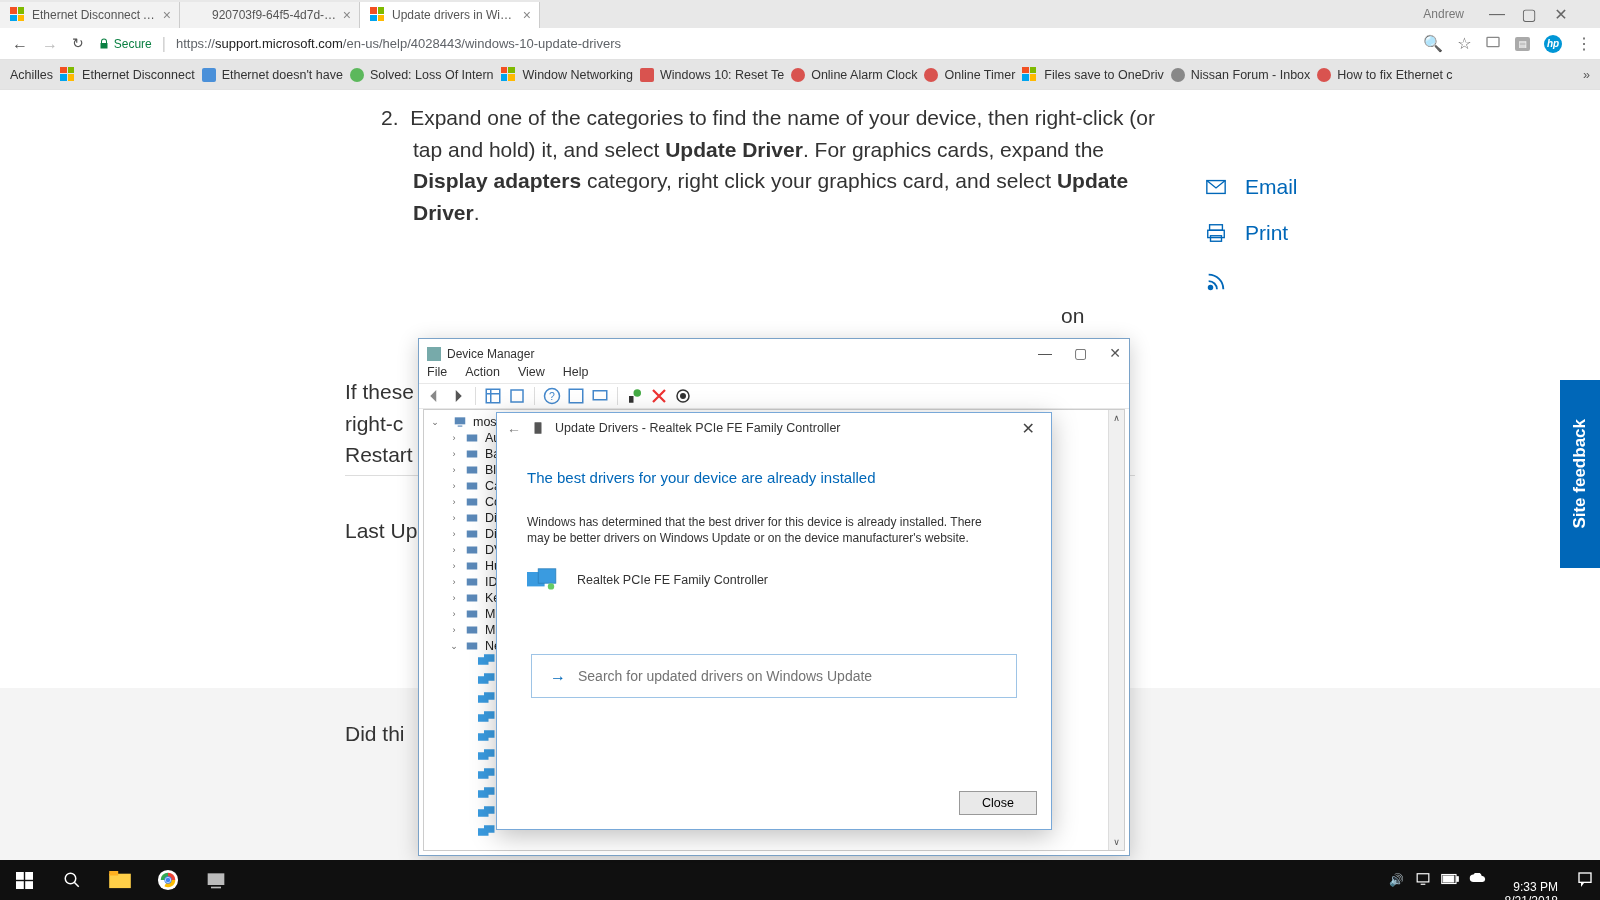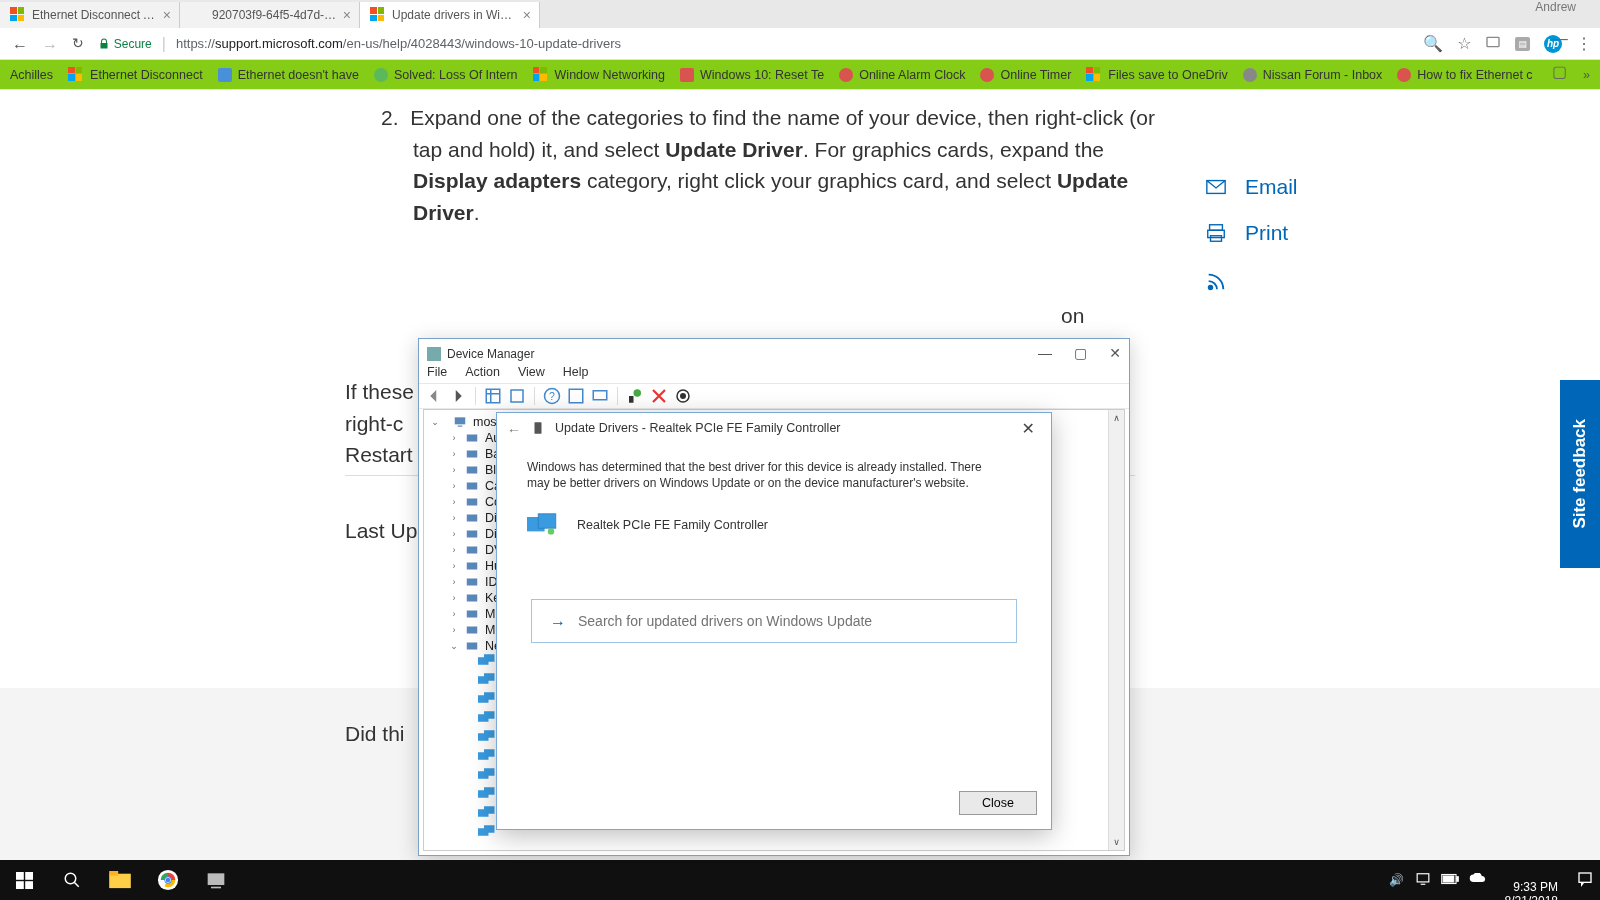--- a/index.html
+++ b/index.html
@@ -5,35 +5,35 @@
 * { box-sizing: border-box; margin: 0; padding: 0; font-family: "Segoe UI", Arial, sans-serif; }
 body { width: 1600px; height: 900px; overflow: hidden; background: #fff; position: relative; }
 
 
 .chrome-tabs { height: 28px; background: #e8e8e8; display: flex; align-items: flex-end; position: relative; }
 .chrome-tab { display: flex; align-items: center; height: 26px; padding: 0 8px 0 10px; font-size: 12px; border-right: 1px solid #ccc; background: #f2f2f2; max-width: 180px; min-width: 170px; color: #555; cursor: default; gap: 6px;}
 .chrome-tab.active { background: #fff; }
 .chrome-tab .fav { width: 16px; height: 16px; flex-shrink: 0; display:inline-block; }
 .chrome-tab .tabx { margin-left: auto; font-size: 14px; color: #888; }
 .chrome-tab .txt { white-space: nowrap; overflow: hidden; text-overflow: ellipsis; }
-.chrome-ctrl { position: absolute; right: 0; top: 0; display: flex; align-items: center; height: 28px; gap: 18px; padding: 0 16px; color: #666; flex-direction: column; }
+.chrome-ctrl { position: absolute; right: 16px; top: 0; display: flex; align-items: center; height: 28px; gap: 18px; padding: 0 16px; color: #666; }
 .chrome-ctrl .user { font-size: 12px; color: #777; margin-right: 8px;}
 .chrome-ctrl .wbtn { width: 14px; height: 14px; display: inline-flex; align-items: center; justify-content: center; }
 
 .chrome-addr { height: 32px; background: #fff; border-bottom: 1px solid #e1e1e1; display: flex; align-items: center; padding: 0 8px; gap: 10px; }
 .nav-arrows { display: flex; gap: 14px; padding: 0 4px; color: #555; }
 .arrow { font-size: 16px; color: #555;}
 .arrow.dis { color: #bbb;}
 .reload { font-size: 14px; color: #555;}
 .lock { color: #0b8043; font-size: 12px; display: flex; align-items: center; gap: 4px;}
 .url-text { font-size: 13px; color: #222; }
 .url-text .gray { color: #5f6368; }
 .addr-right { margin-left: auto; display: flex; gap: 14px; color: #666; align-items: center; }
 
-.bookmarks { height: 30px; background: #84cc16; border-bottom: 1px solid #e1e1e1; display: flex; align-items: center; padding: 0 10px; font-size: 12.5px; color: #333; gap: 15px; overflow: hidden;}
+.bookmarks { height: 30px; background: #e5e5e5; border-bottom: 1px solid #e1e1e1; display: flex; align-items: center; padding: 0 10px; font-size: 12.5px; color: #333; gap: 7px; overflow: hidden;}
 .bookmark { display: flex; align-items: center; gap: 6px; white-space: nowrap; }
 .bookmark .bfav { width: 16px; height: 16px; }
 .bm-more { margin-left: auto; color: #555; }
 
 
 .page { position: absolute; top: 90px; left: 0; right: 0; bottom: 40px; background: #fff; }
 .content-strip { position: absolute; left: 0; right: 0; top: 0; height: 598px; background: #fff; }
 .gray-strip { position: absolute; left: 0; right: 0; top: 598px; bottom: 0; background: #f4f4f4; }
 .article { position: absolute; left: 345px; top: 0; width: 820px; font-size: 21px; color: #333; line-height: 1.5; }
 .article .step2 { padding-left: 68px; text-indent: -32px; padding-top: 12px;}
@@ -525,20 +525,21 @@
   <div class="upd-dialog">
     <div class="upd-title">
       <span class="back">←</span>
       <svg width="14" height="18" viewBox="0 0 24 24" fill="#555">
           <rect x="6" y="2" width="12" height="20" rx="1"></rect>
         </svg>
       <span>Update Drivers - Realtek PCIe FE Family Controller</span>
       <span class="uclose">✕</span>
     </div>
     <div class="upd-body">
+      <h3>The best drivers for your device are already installed</h3>
       <p class="desc">Windows has determined that the best driver for this device is already installed. There may be better drivers on Windows Update or on the device manufacturer's website.</p>
       <div class="dev-row">
         <svg class="devic" viewBox="0 0 40 32">
           <rect x="0" y="6" width="22" height="18" fill="#3a9be0"></rect>
           <rect x="14" y="2" width="22" height="18" fill="#3a9be0"></rect>
           <rect x="14" y="2" width="22" height="18" fill="none" stroke="#2b7fba"></rect>
           <circle cx="30" cy="24" r="4" fill="#6c6"></circle>
         </svg>
         <span class="devname">Realtek PCIe FE Family Controller</span>
       </div>

